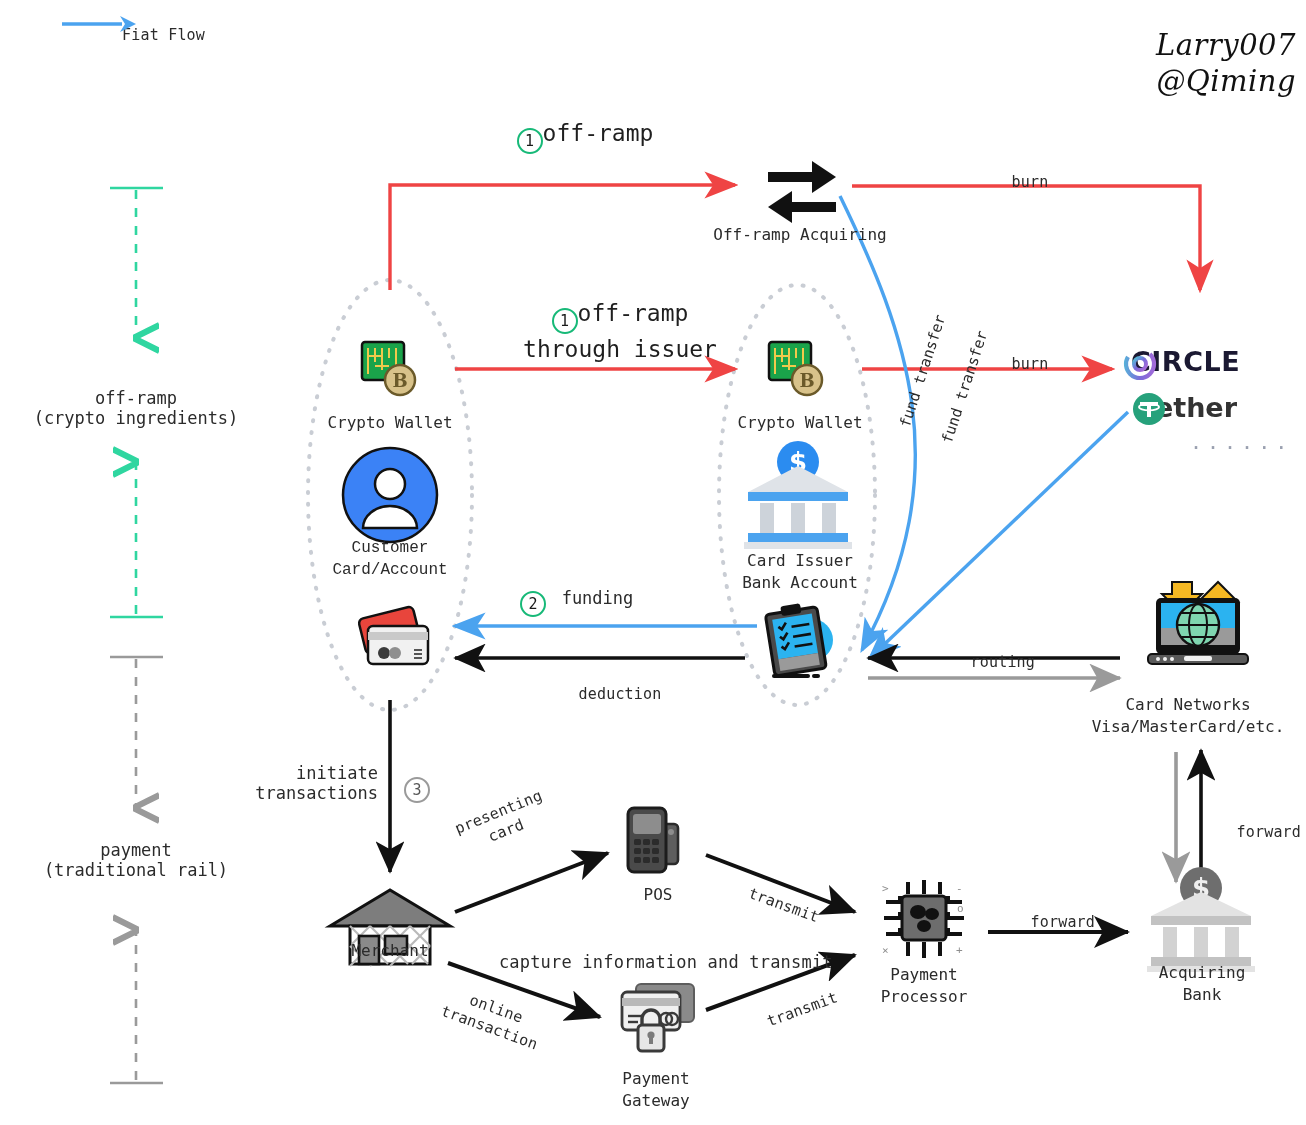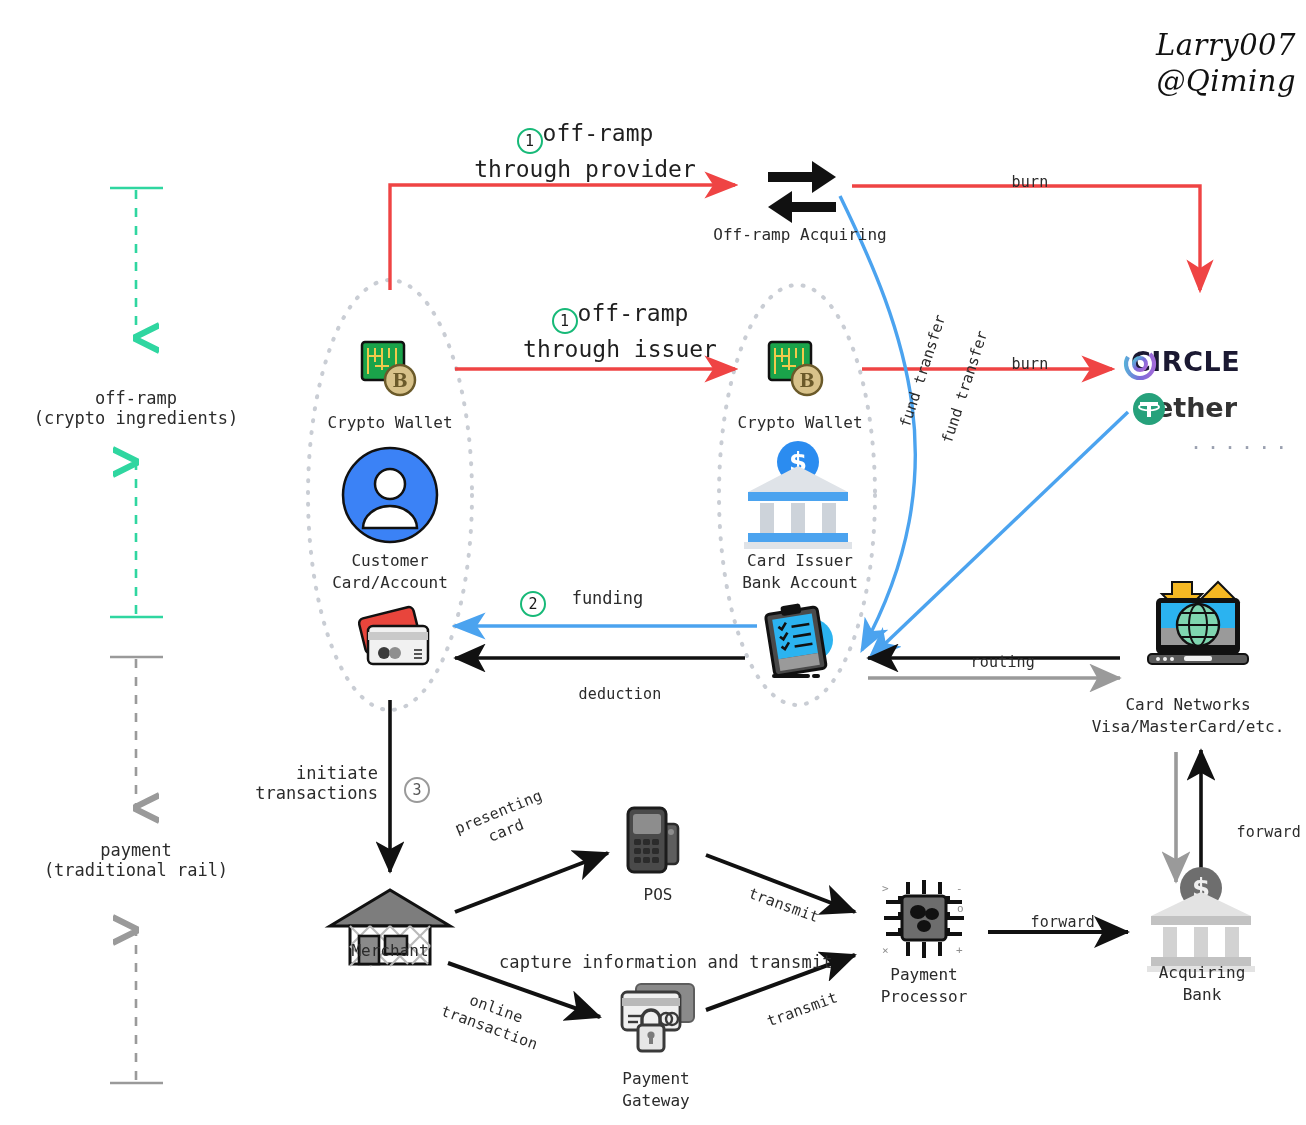--- a/index.html
+++ b/index.html
@@ -93,49 +93,55 @@
   <line x1="706" y1="1010" x2="855" y2="955" stroke="#111" stroke-width="4" marker-end="url(#ahBlack)"></line>
 
   <line x1="988" y1="932" x2="1128" y2="932" stroke="#111" stroke-width="4" marker-end="url(#ahBlack)"></line>
 
   <line x1="1201" y1="882" x2="1201" y2="750" stroke="#111" stroke-width="3.6" marker-end="url(#ahBlack)"></line>
 
   <line x1="1176" y1="752" x2="1176" y2="882" stroke="#9a9a9a" stroke-width="3.6" marker-end="url(#ahGray)"></line>
 </svg>
 
 <div class="abs" style="left:60px;top:14px;">
+  <div style="display:flex;align-items:center;height:30px;margin-top:6px;">
+    <svg width="80" height="20">
+      <line x1="2" y1="10" x2="62" y2="10" stroke="#4ba3ef" stroke-width="3.4"></line>
+      <path d="M60,2 L76,10 L60,18 L65,10 Z" fill="#4ba3ef"></path>
+    </svg>
+    <span class="lbl" style="margin-left:62px;">Fiat Flow</span>
+  </div>
 </div>
 
 <div class="abs" style="right:10px;top:28px;text-align:right;">
   <div class="sig">Larry007</div>
   <div class="sig" style="margin-top:2px;">@Qiming</div>
 </div>
 
 <div class="abs" style="left:0px;top:388px;width:272px;text-align:center;">
   <div class="med">off-ramp</div>
   <div class="med">(crypto ingredients)</div>
 </div>
 <div class="abs" style="left:0px;top:840px;width:272px;text-align:center;">
   <div class="med">payment</div>
   <div class="med">(traditional rail)</div>
 </div>
 
 <div class="abs" style="left:420px;top:118px;width:330px;text-align:center;">
   <div class="big"><span class="circnum">1</span><span>off-ramp</span></div>
-  <div class="big">through provider</div>
 </div>
 
 <div class="abs" style="left:470px;top:298px;width:300px;text-align:center;">
   <div class="big"><span class="circnum">1</span><span>off-ramp</span></div>
   <div class="big">through issuer</div>
 </div>
 
 <div class="abs" style="left:520px;top:588px;">
   <span class="circnum">2</span>
-  <span class="med" style="margin-left:16px;">funding</span>
+  <span class="med" style="margin-left:6px;">funding</span>
 </div>
 
 <div class="abs" style="left:238px;top:763px;text-align:right;width:140px;">
   <div class="med">initiate</div>
   <div class="med">transactions</div>
 </div>
 <div class="abs" style="left:404px;top:775px;">
   <span class="circnum gray">3</span>
 </div>
 
@@ -169,21 +175,21 @@
   <span class="node-lbl">Crypto Wallet</span>
 </div>
 
 <div class="abs" style="left:341px;top:446px;">
   <svg width="98" height="98">
     <circle cx="49" cy="49" r="47" fill="#3b82f6" stroke="#111" stroke-width="2.5"></circle>
     <circle cx="49" cy="38" r="15" fill="#fff" stroke="#111" stroke-width="2.5"></circle>
     <path d="M22,82 a27,22 0 0 1 54,0 Z" fill="#fff" stroke="#111" stroke-width="2.5"></path>
   </svg>
 </div>
-<div class="abs" style="left:298px;top:550px;width:184px;text-align:center;">
+<div class="abs" style="left:298px;top:538px;width:184px;text-align:center;font-family:Liberation Mono, monospace;">
   <div class="node-lbl">Customer</div>
   <div class="node-lbl">Card/Account</div>
 </div>
 
 <div class="abs" style="left:352px;top:608px;">
   <svg width="84" height="62">
     <g transform="rotate(-14 40 32)">
       <rect x="12" y="4" width="56" height="36" rx="5" fill="#e8453c" stroke="#111" stroke-width="2.5"></rect>
     </g>
     <rect x="16" y="18" width="60" height="38" rx="5" fill="#f1f1f1" stroke="#111" stroke-width="2.5"></rect>

